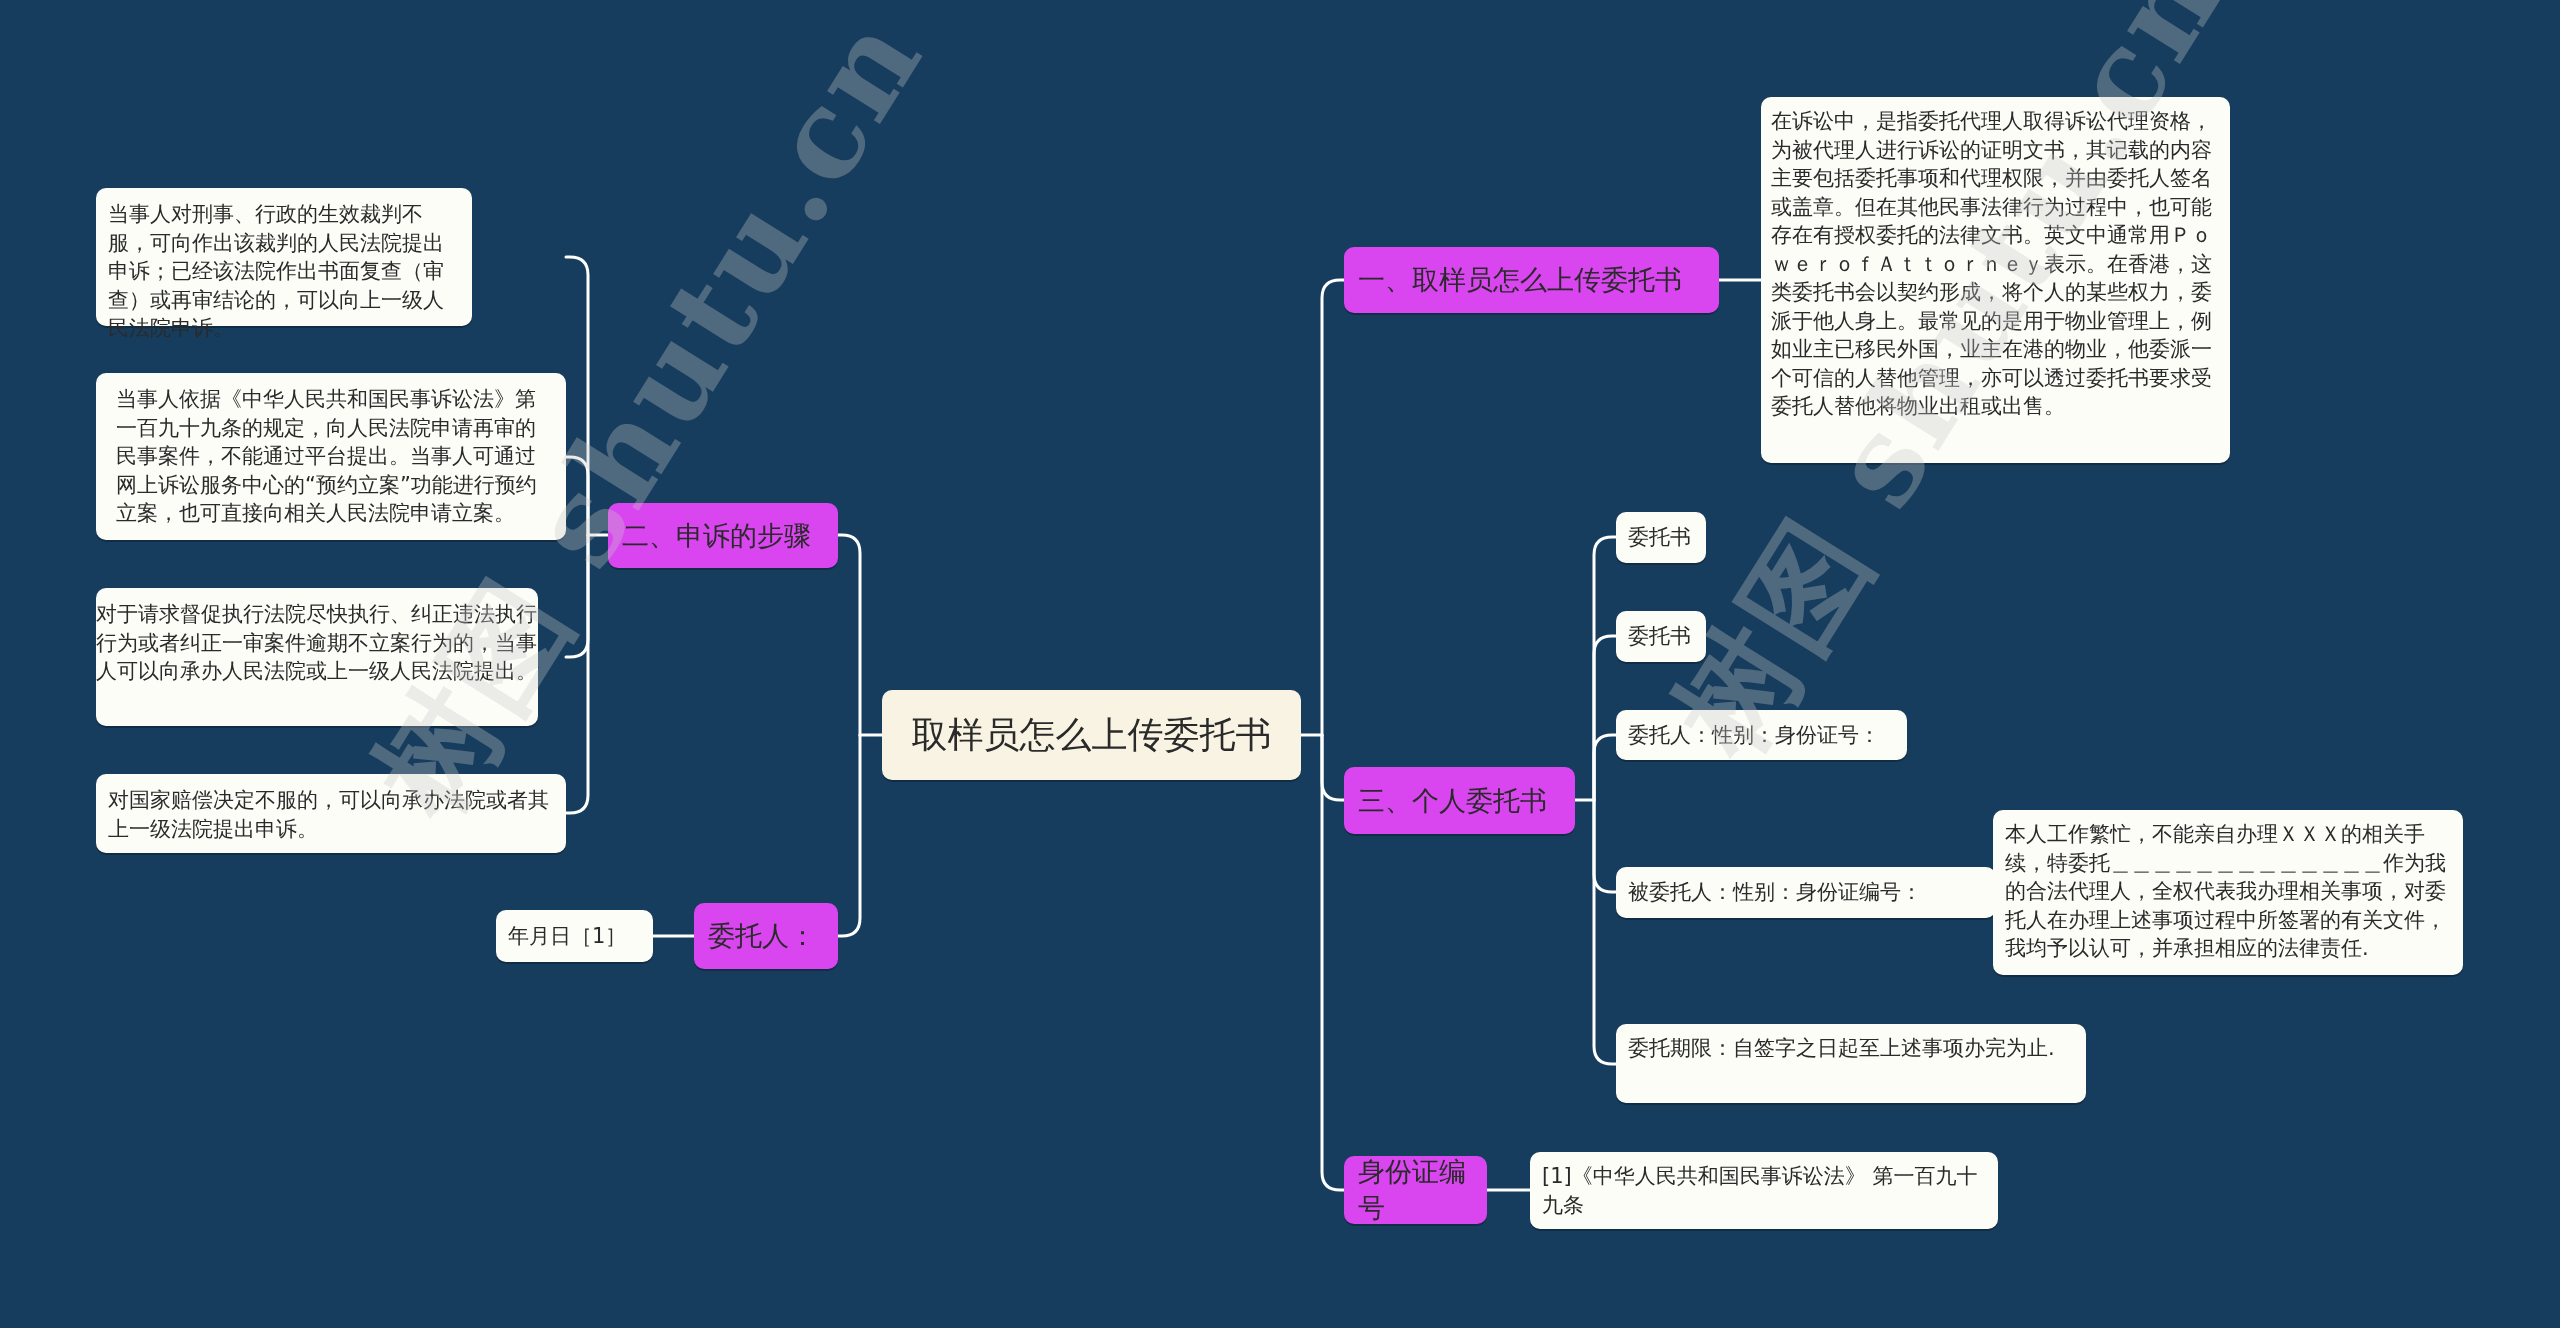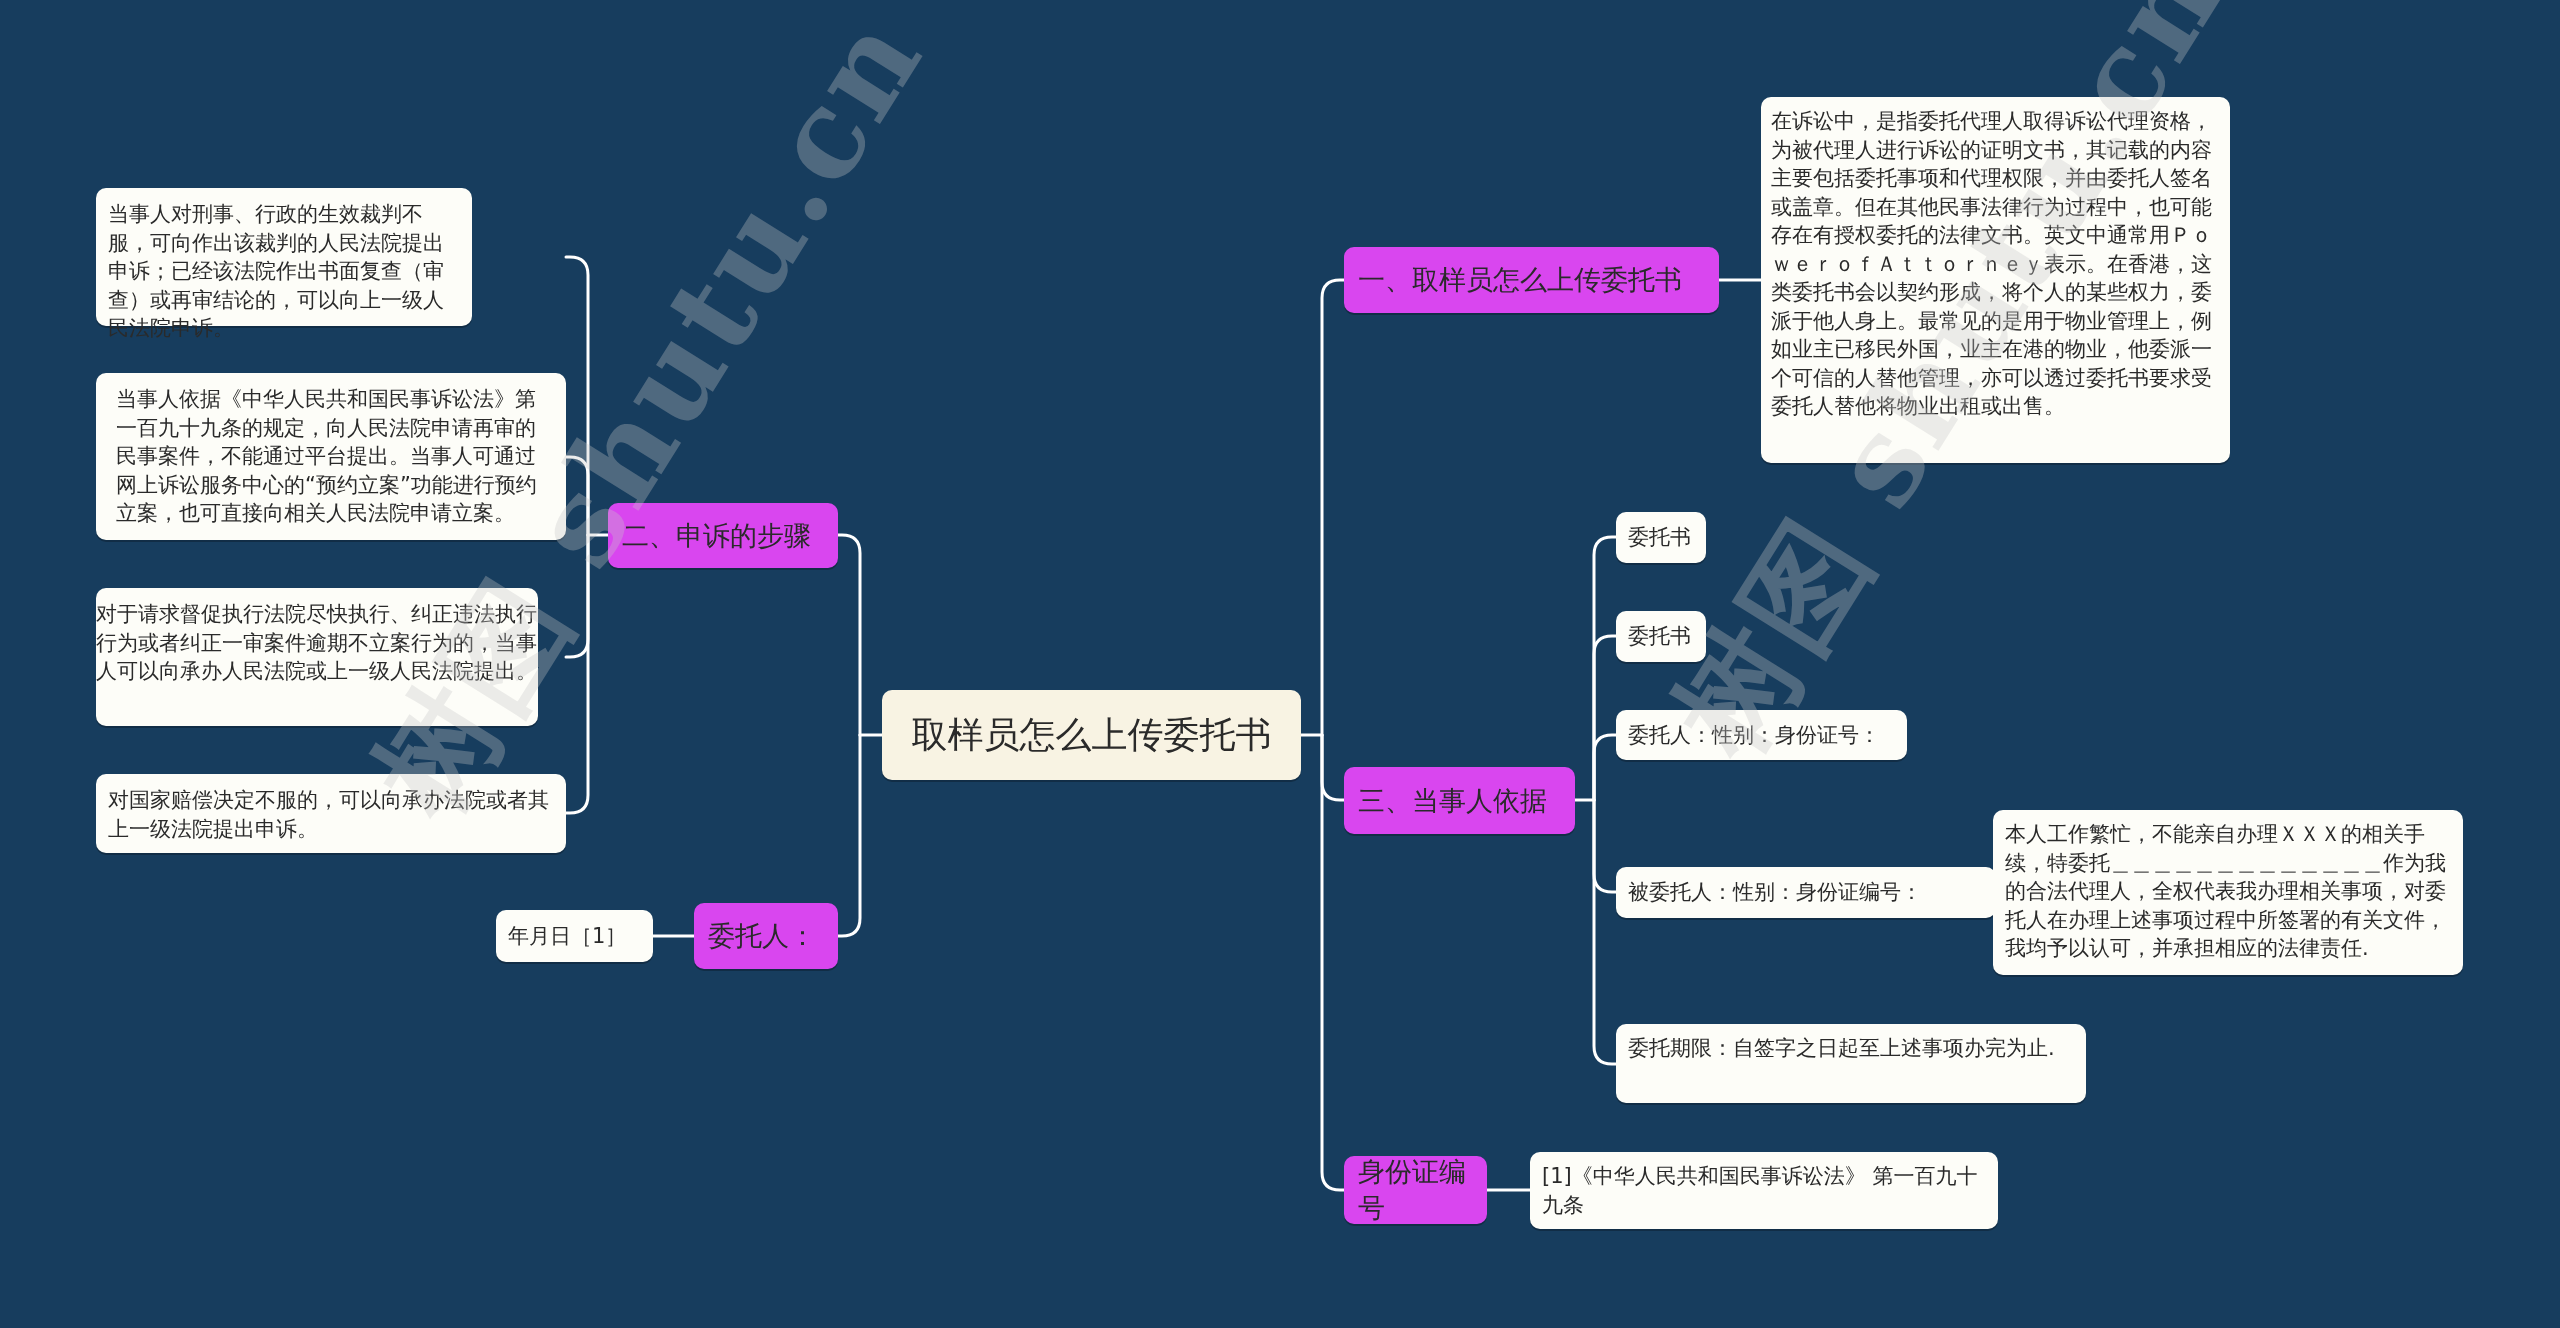--- a/index.html
+++ b/index.html
@@ -74,21 +74,21 @@
   </div>
 
   <div class="node l1" style="left:1344px; top:247px; width:375px; height:66px;">
     <span>一、取样员怎么上传委托书</span>
   </div>
   <div class="node leaf" style="left:1761px; top:97px; width:469px; height:366px; padding:10px 10px;">
     <span>在诉讼中，是指委托代理人取得诉讼代理资格，为被代理人进行诉讼的证明文书，其记载的内容主要包括委托事项和代理权限，并由委托人签名或盖章。但在其他民事法律行为过程中，也可能存在有授权委托的法律文书。英文中通常用ＰｏｗｅｒｏｆＡｔｔｏｒｎｅｙ表示。在香港，这类委托书会以契约形成，将个人的某些权力，委派于他人身上。最常见的是用于物业管理上，例如业主已移民外国，业主在港的物业，他委派一个可信的人替他管理，亦可以透过委托书要求受委托人替他将物业出租或出售。</span>
   </div>
 
   <div class="node l1" style="left:1344px; top:767px; width:231px; height:67px;">
-    <span>三、当事人依据</span>
+    <span>三、个人委托书</span>
   </div>
   <div class="node leaf center" style="left:1616px; top:512px; width:90px; height:51px;">
     <span>委托书</span>
   </div>
   <div class="node leaf center" style="left:1616px; top:611px; width:90px; height:51px;">
     <span>委托书</span>
   </div>
   <div class="node leaf center" style="left:1616px; top:710px; width:291px; height:50px;">
     <span>委托人：性别：身份证号：</span>
   </div>

